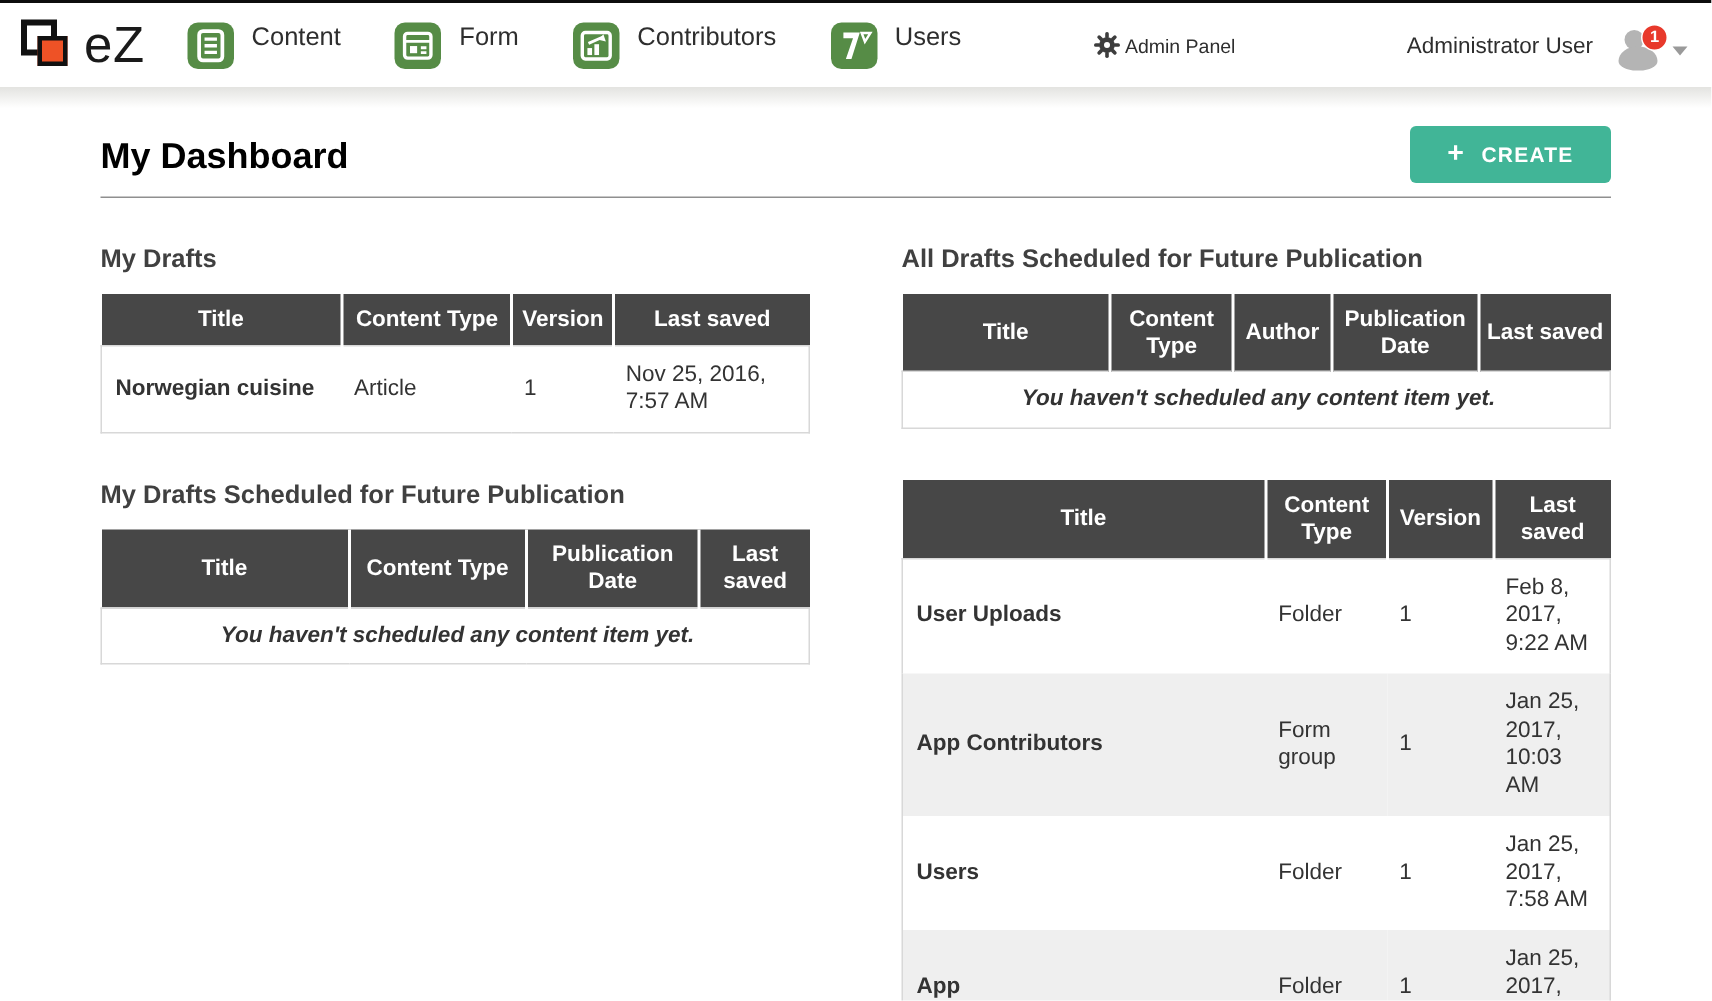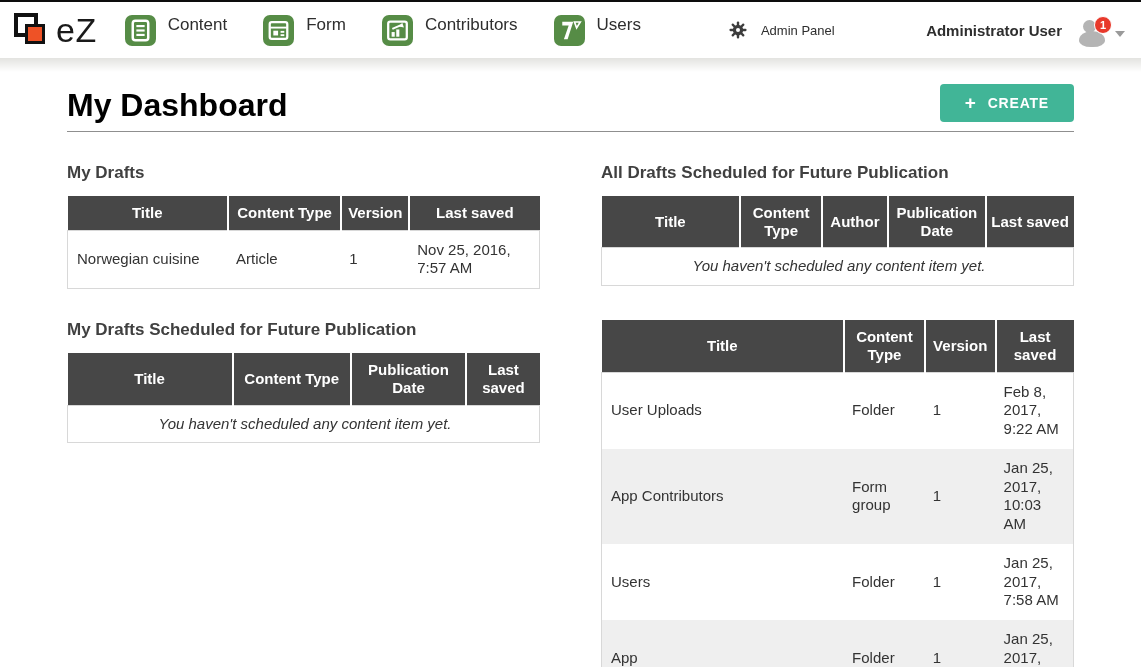--- a/index.html
+++ b/index.html
@@ -28,42 +28,42 @@
   .mainnav { display:flex; align-items:center; margin-left:28px; }
   .nav-item { display:flex; margin-right:36px; cursor:pointer; text-decoration:none; }
   .nav-icon {
     width:31px; height:31px; border-radius:7px; background:#568c46;
     display:flex; align-items:center; justify-content:center; flex:0 0 auto;
   }
   .nav-label { margin-left:12px; font-size:17px; color:#2e2e2e; }
 
   .admin-panel { display:flex; align-items:center; margin-left:52px; cursor:pointer; }
   .admin-panel .gear-wrap { display:flex; }
-  .admin-panel-label { margin-left:14px; font-size:13px; color:#2e2e2e; }
+  .admin-panel-label { margin-left:3px; font-size:13px; color:#2e2e2e; }
 
   .user-area { margin-left:auto; display:flex; align-items:center; }
-  .user-name { font-size:15px; color:#2e2e2e; margin-right:16px;font-weight:bold; }
+  .user-name { font-size:15px; color:#2e2e2e; margin-right:16px; }
   .avatar-wrap { position:relative; display:flex; align-items:flex-end; cursor:pointer; padding-top:6px; }
   .avatar { position:relative; width:30px; height:27px; display:inline-block; }
   .avatar-head { position:absolute; left:5px; top:0; width:13px; height:13px; border-radius:50%; background:#b4b4b4; }
   .avatar-torso { position:absolute; left:1px; top:11px; width:26px; height:16px; border-radius:50% 50% 46% 46% / 60% 60% 40% 40%; background:#b4b4b4; }
   .badge {
     position:absolute; top:-4px; right:-4px; min-width:18px; height:18px; padding:0 4px;
     border-radius:9px; background:#e8392b; color:#fff; font-size:11px; font-weight:bold;
     display:flex; align-items:center; justify-content:center; border:1px solid #fff;
   }
   .caret { width:0; height:0; margin:0 0 10px 7px; border-left:5px solid transparent; border-right:5px solid transparent; border-top:6px solid #9a9a9a; }
 
   
   .container { margin:0 67px; }
   .page-header {
     display:flex; justify-content:space-between; align-items:center;
     margin-top:12px; padding-bottom:5px; border-bottom:1px solid #8f8f8f;
   }
-  .page-title { margin:0; font-size:32px; font-weight:bold; color:#000; }
+  .page-title { margin:0; font-size:24px; font-weight:bold; color:#000; }
   .create-btn {
     display:flex; align-items:center; gap:11px;
     background:#41b597; color:#fff; border:none; border-radius:4px;
     padding:11px 25px; font-family:inherit; font-size:14px; font-weight:bold;
     letter-spacing:0.8px; cursor:pointer; margin-bottom:4px;
   }
   .create-btn .plus { font-size:19px; font-weight:bold; line-height:14px; }
 
   .dashboard {
     display:grid; grid-template-columns:1fr 1fr; column-gap:61px; row-gap:0;
@@ -73,21 +73,21 @@
   .section-title { margin:0 0 13px 0; font-size:17px; font-weight:bold; color:#404040; }
 
   table.dtable { width:100%; border-collapse:collapse; font-size:15px; color:#333; table-layout:fixed; }
   table.dtable thead th {
     background:#474747; color:#fff; font-weight:bold; font-size:15px; line-height:1.18;
     text-align:center; vertical-align:middle; padding:8px 4px; border-right:2px solid #fff;
   }
   table.dtable thead th:last-child { border-right:none; }
   table.dtable tbody { border:1px solid #d8d8d8; }
   table.dtable tbody td { padding:10px 8px 10px 8px; vertical-align:middle; line-height:1.25; word-wrap:break-word; }
-  table.dtable tbody td:first-child { padding-left:9px; }
+  table.dtable tbody td:first-child { padding-left:9px;font-weight:bold; }
   table.dtable tbody tr:nth-child(even) { background:#efefef; }
   table.dtable td.empty { text-align:center; font-style:italic; padding:9px 6px; background:#fff; }
 </style>
 </head>
 <body>
 
 <div class="screen-edge"></div>
 
 <header class="topbar">
   <div class="logo">

